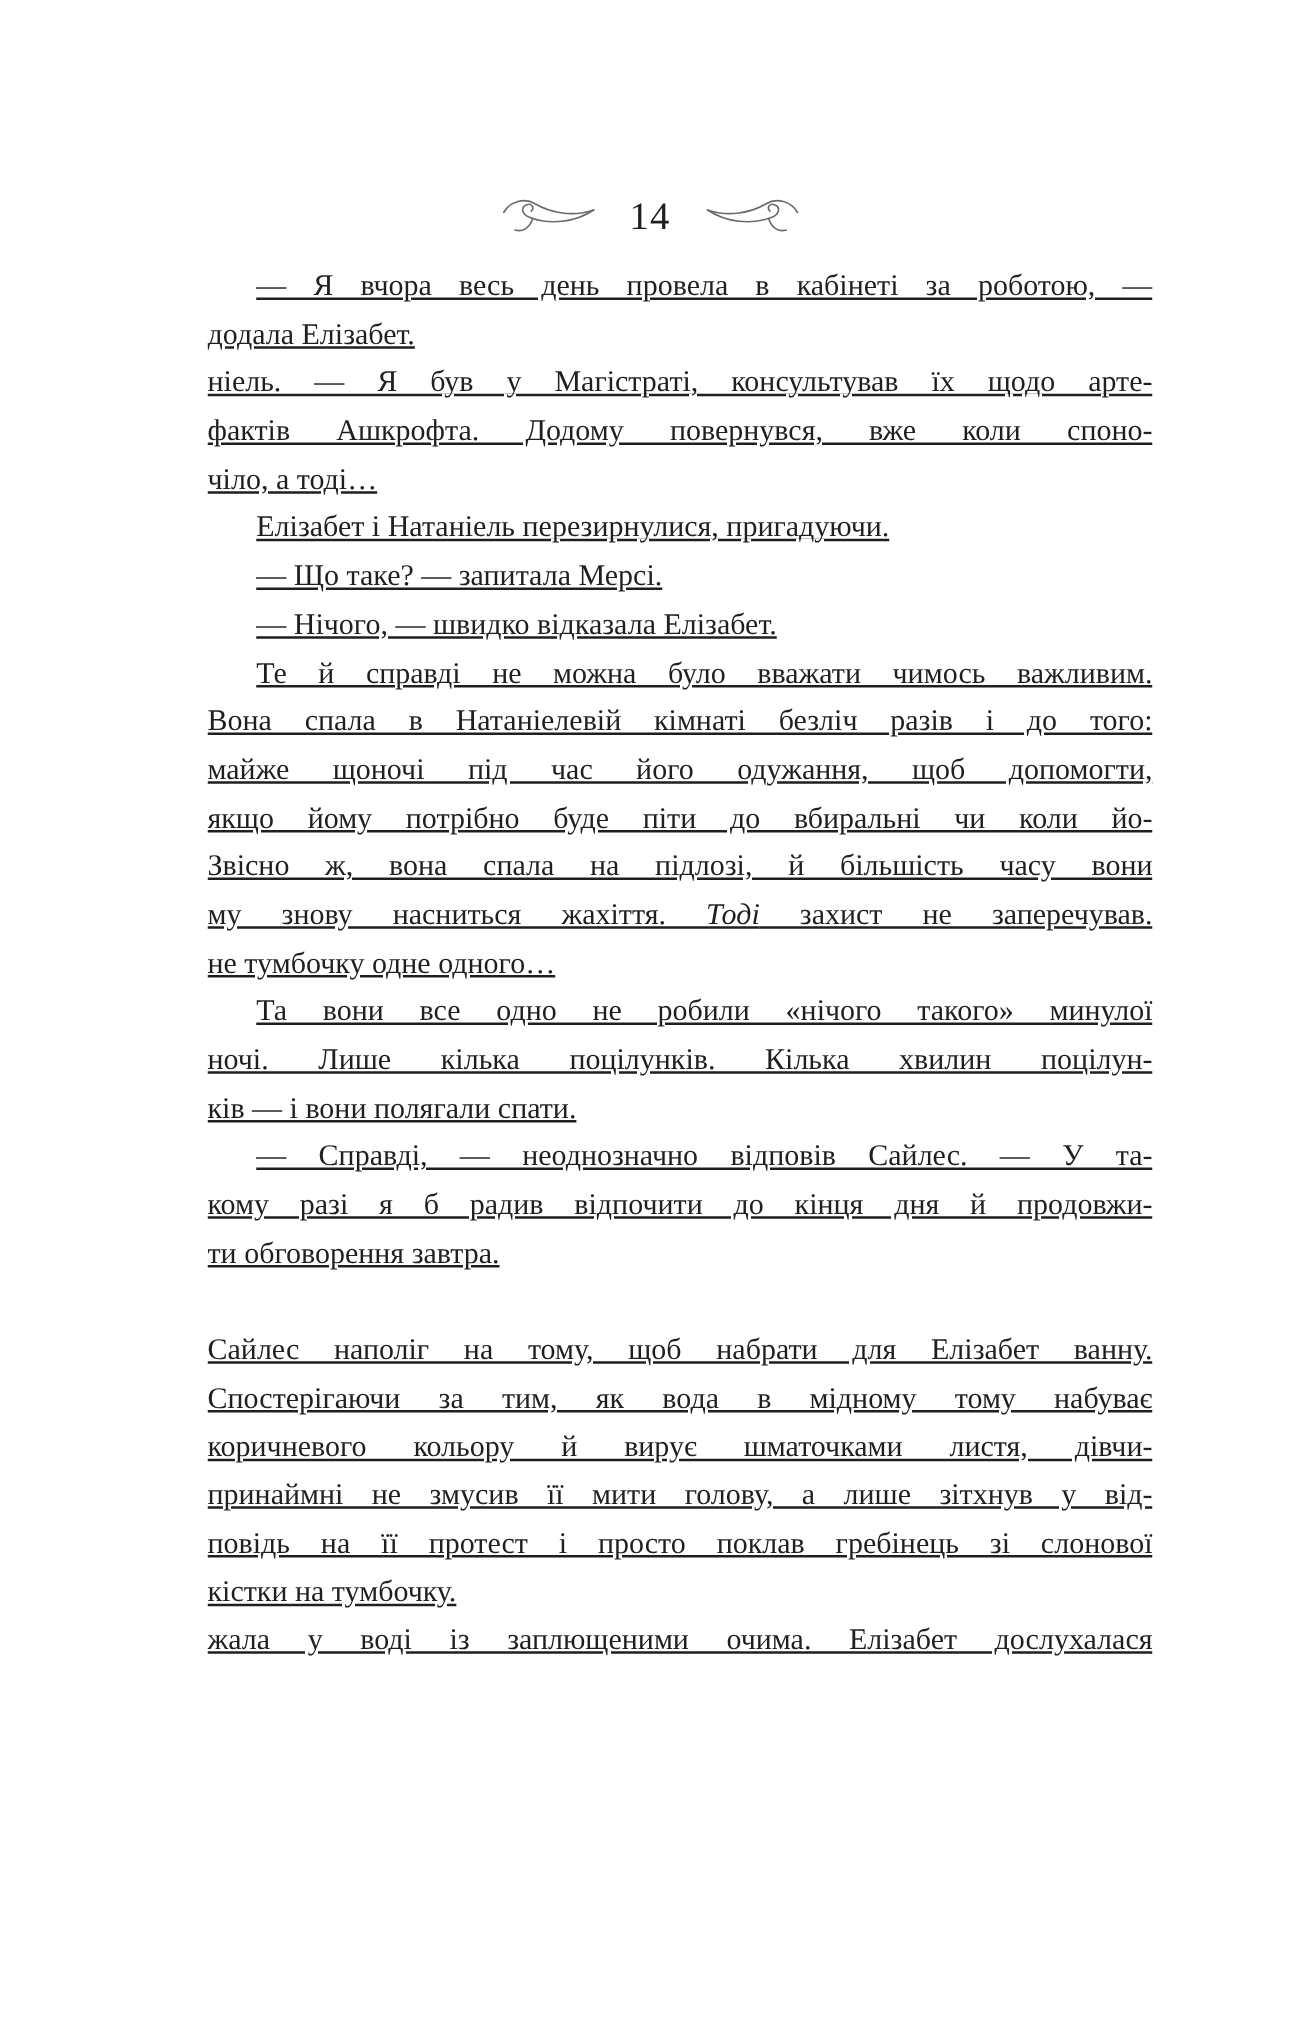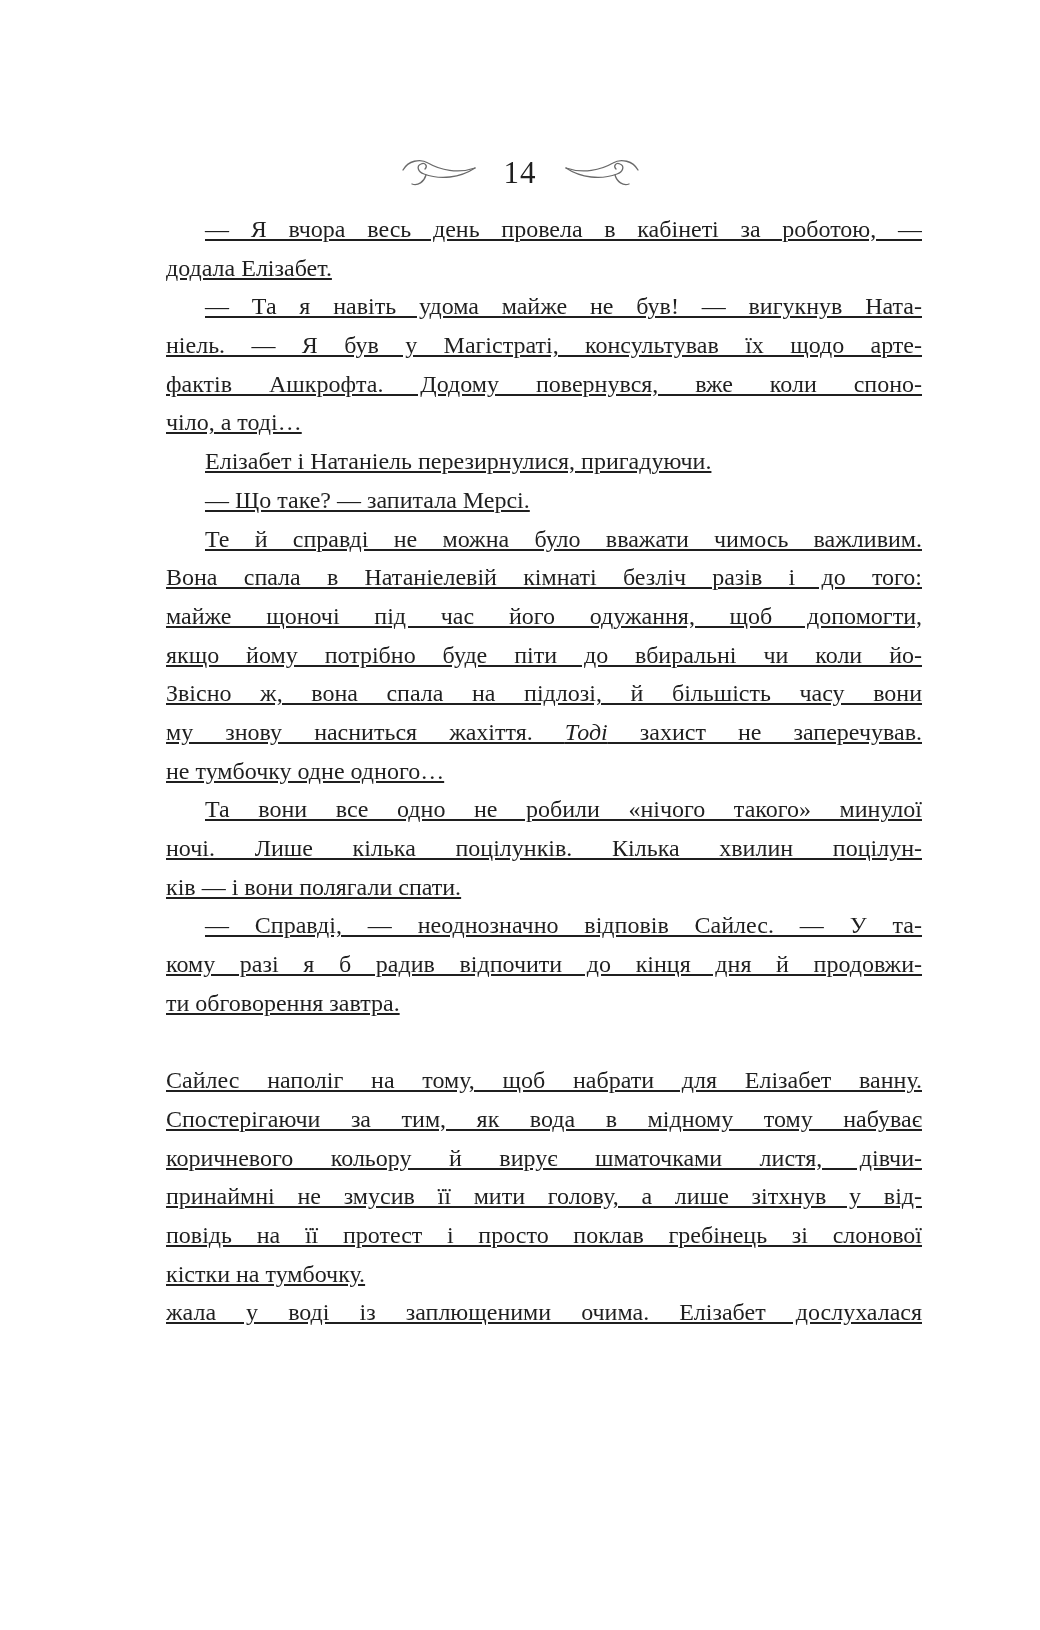--- a/index.html
+++ b/index.html
@@ -85,30 +85,32 @@
       </svg>
     </span>
   </div>
 
   <div class="text-block">
       <div class="paragraph">
         <div class="line line-just line-indent">— Я вчора весь день провела в кабінеті за роботою, —</div>
         <div class="line line-last">додала Елізабет.</div>
       </div>
       <div class="paragraph">
-        <div class="line line-just line-indent">— Та я навіть удома майже не був! — вигукнув Ната-</div>
         <div class="line line-just">ніель. — Я був у Магістраті, консультував їх щодо арте-</div>
         <div class="line line-just">фактів Ашкрофта. Додому повернувся, вже коли споно-</div>
         <div class="line line-last">чіло, а тоді…</div>
       </div>
       <div class="paragraph">
         <div class="line line-last line-indent">Елізабет і Натаніель перезирнулися, пригадуючи.</div>
       </div>
       <div class="paragraph">
         <div class="line line-last line-indent">— Що таке? — запитала Мерсі.</div>
+      </div>
+      <div class="paragraph">
+        <div class="line line-last line-indent">— Нічого, — швидко відказала Елізабет.</div>
       </div>
       <div class="paragraph">
         <div class="line line-just line-indent">Те й справді не можна було вважати чимось важливим.</div>
         <div class="line line-just">Вона спала в Натаніелевій кімнаті безліч разів і до того:</div>
         <div class="line line-just">майже щоночі під час його одужання, щоб допомогти,</div>
         <div class="line line-just">якщо йому потрібно буде піти до вбиральні чи коли йо-</div>
         <div class="line line-just">Звісно ж, вона спала на підлозі, й більшість часу вони</div>
         <div class="line line-just"><span>му знову насниться жахіття. </span><span class="italic">Тоді</span><span> захист не заперечував.</span></div>
         <div class="line line-last">не тумбочку одне одного…</div>
       </div>

